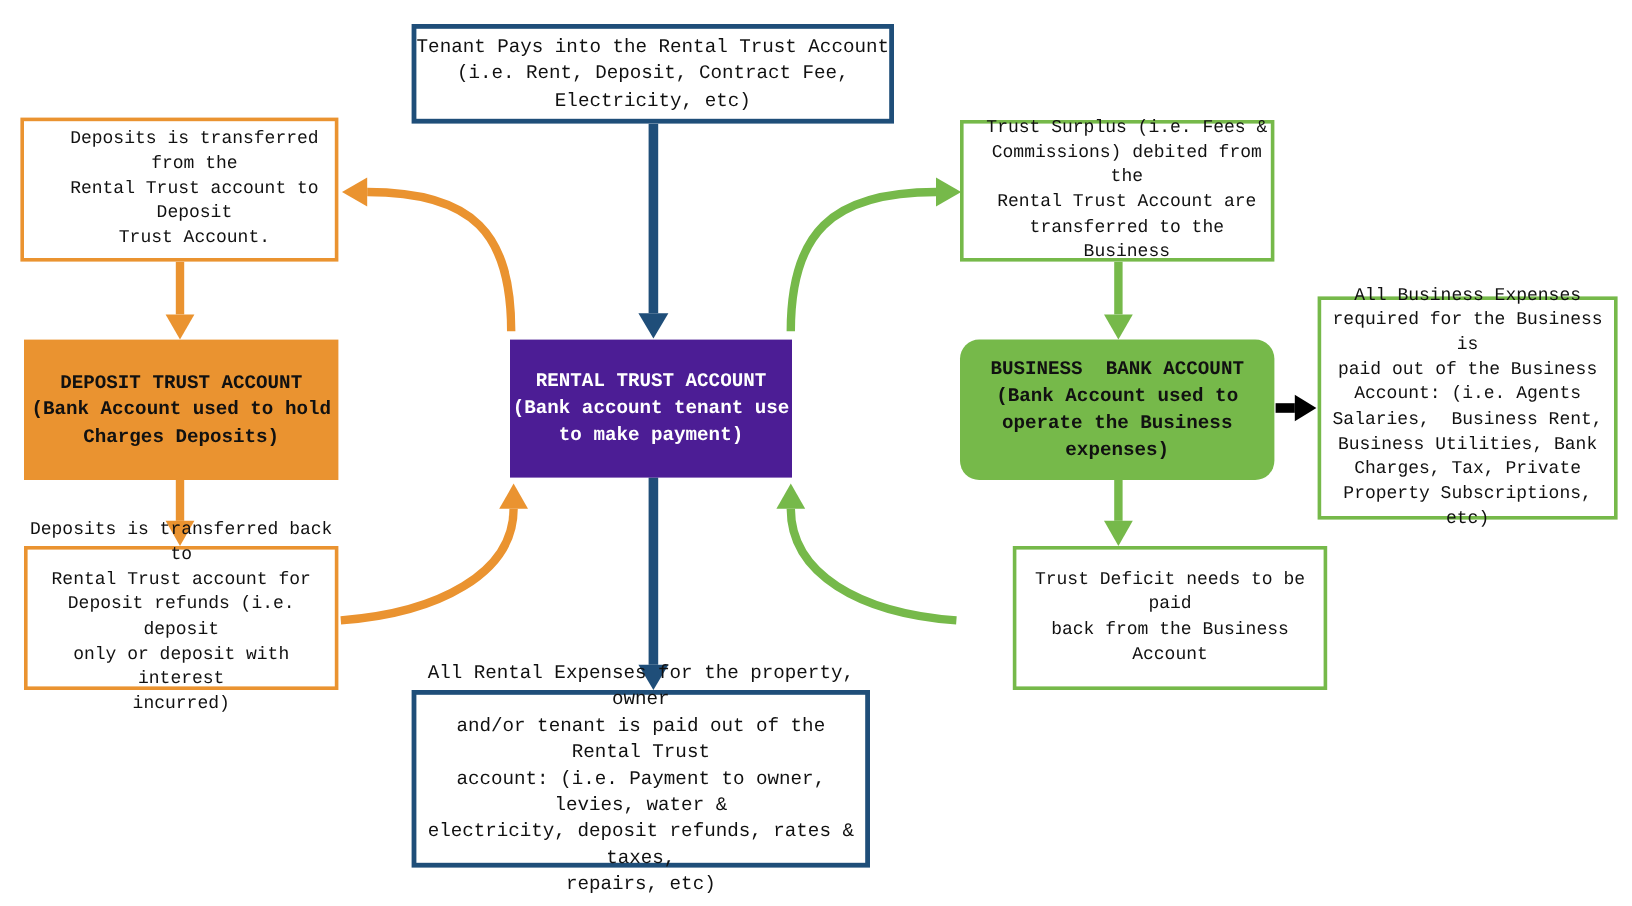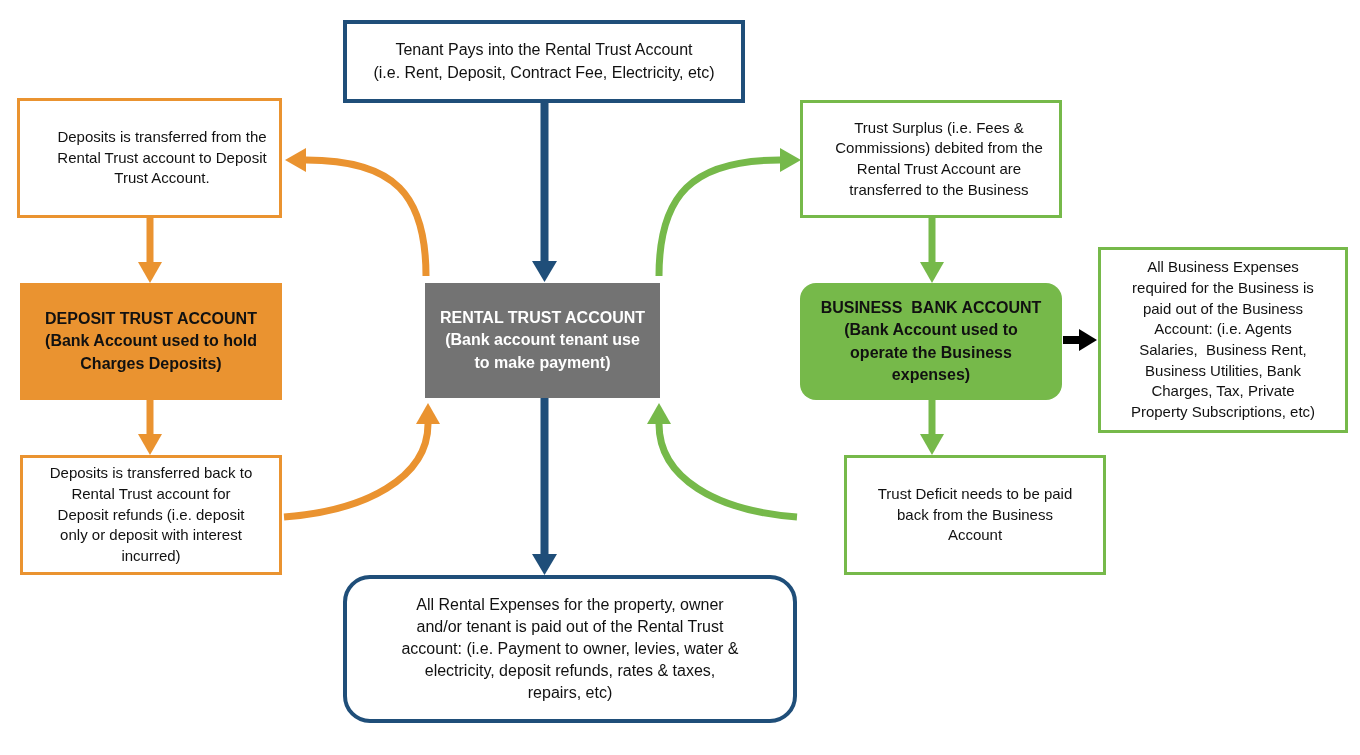--- a/index.html
+++ b/index.html
@@ -1,46 +1,46 @@
 <!DOCTYPE html>
 <html><head>
 <meta charset="utf-8">
 <style>
   html,body{margin:0;padding:0;background:#ffffff;}
   #canvas{
     position:relative;
     width:1360px;height:755px;
     background:#ffffff;
-    font-family:Liberation Sans, sans-serif;
+    font-family:Liberation Mono, monospace;
     overflow:hidden;
   }
   #arrows{position:absolute;left:0;top:0;width:1360px;height:755px;}
   .box{
     position:absolute;
     box-sizing:border-box;
     display:flex;align-items:center;justify-content:center;
     text-align:center;
     background:#ffffff;
     color:#111111;
   }
   .box .txt{white-space:pre-wrap;line-height:1.38;}
   .outlined-navy{border:4px solid #1F4E79;}
   .outlined-orange{border:3px solid #EA9330;}
   .outlined-green{border:3px solid #76B94A;}
   .filled-orange{background:#EA9330;font-weight:bold;color:#111111;}
-  .filled-navy{background:#737373;font-weight:bold;color:#ffffff;}
+  .filled-navy{background:#4c1d95;font-weight:bold;color:#ffffff;}
   .filled-green{background:#76B94A;font-weight:bold;color:#111111;border-radius:16px;}
 
   
   .b-tenant      {left:343px;top:20px; width:402px;height:83px; font-size:16px;}
   .b-dep-out     {left:17px; top:98px; width:265px;height:120px;font-size:15px;padding-left:25px;}
   .b-dep-trust   {left:20px; top:283px;width:262px;height:117px;font-size:16px;}
   .b-dep-back    {left:20px; top:455px;width:262px;height:120px;font-size:15px;}
   .b-rental      {left:425px;top:283px;width:235px;height:115px;font-size:16px;}
-  .b-rent-exp    {left:343px;top:575px;width:454px;height:148px;font-size:16px;border-radius:27px;}
+  .b-rent-exp    {left:343px;top:575px;width:382px;height:148px;font-size:16px;}
   .b-surplus     {left:800px;top:100px;width:262px;height:118px;font-size:15px;padding-left:16px;}
   .b-business    {left:800px;top:283px;width:262px;height:117px;font-size:16px;}
   .b-deficit     {left:800px;top:455px;width:262px;height:120px;font-size:15px;margin-left:44px;}
   .b-bus-exp     {left:1098px;top:247px;width:250px;height:186px;font-size:15px;}
 </style>
 </head>
 <body>
 
 <div id="canvas">
 

